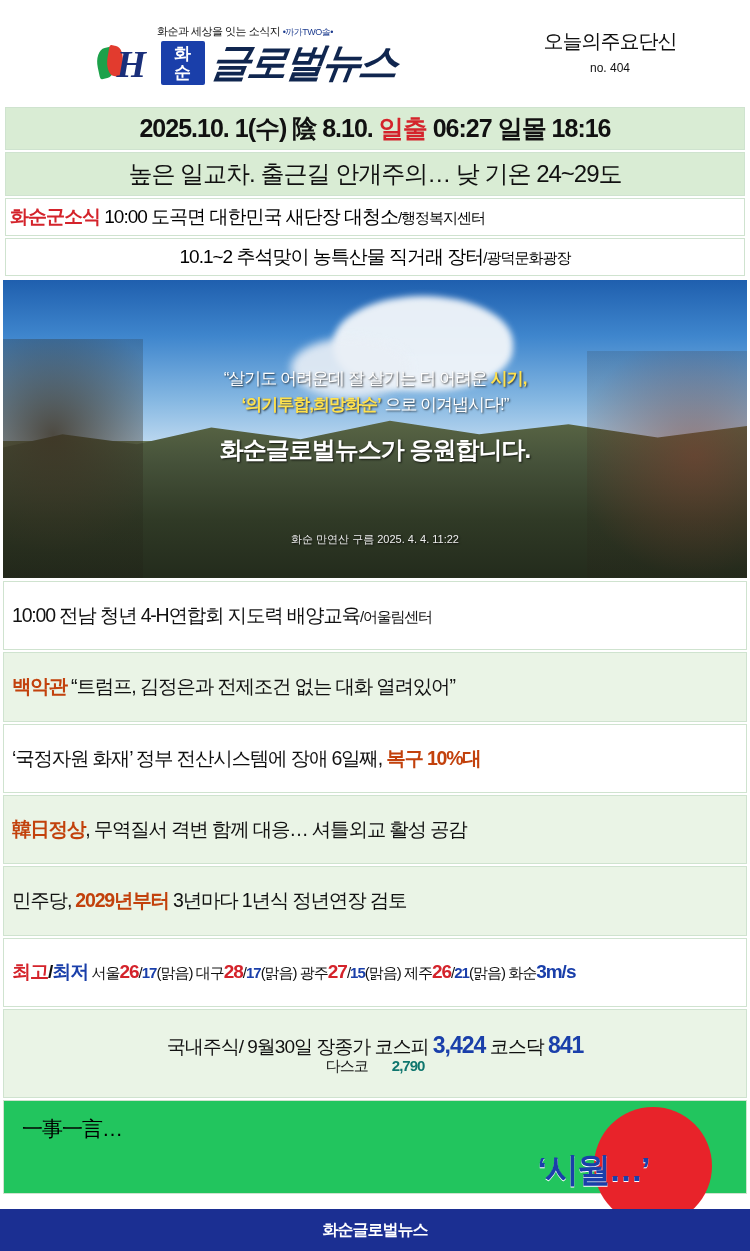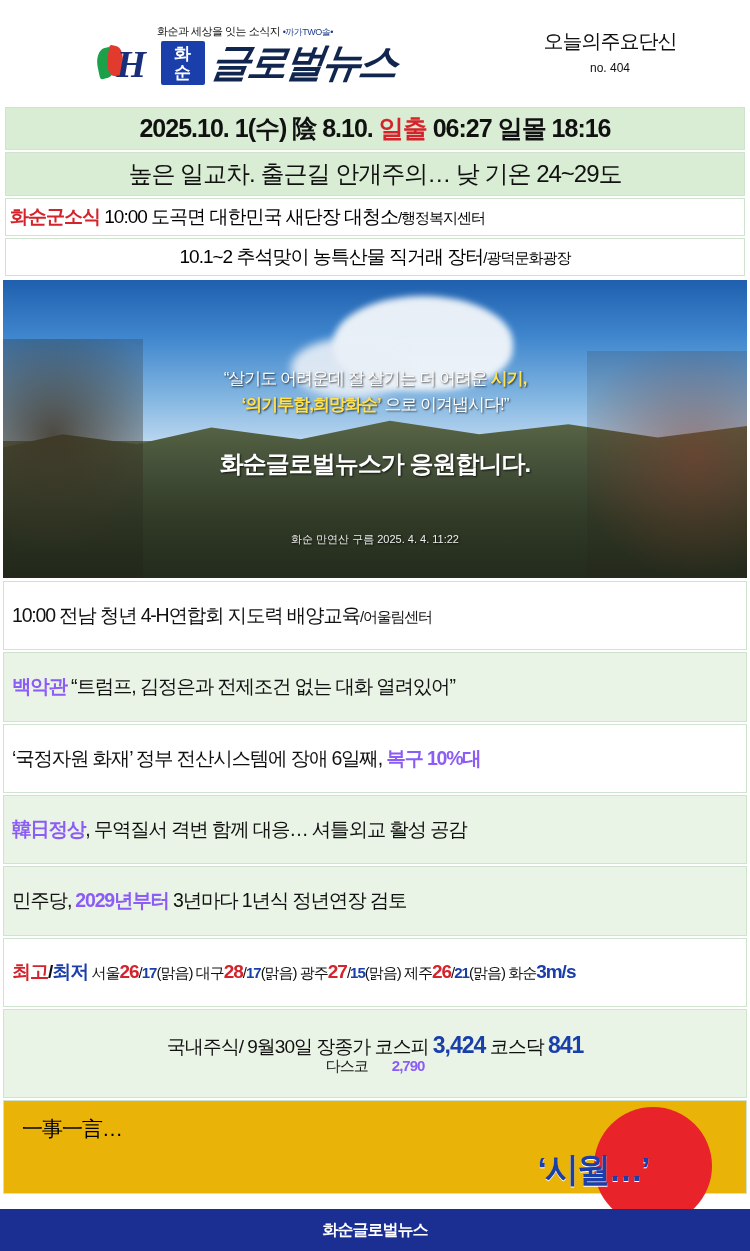--- a/index.html
+++ b/index.html
@@ -124,50 +124,50 @@
     position:absolute; right:-20px; top:24%; width:180px; height:78%;
     background: radial-gradient(circle at 60% 45%, rgba(120,60,45,.6), rgba(40,30,22,.15) 72%);
   }
   .photo-text {
     position:absolute; left:0; right:0; top:86px; text-align:center;
     color:#fff; text-shadow: 1px 1px 2px rgba(0,0,0,.75);
     letter-spacing:-1px;
   }
   .pt1 { font-size:17px; line-height:26px; }
   .pt1 .y { color:#ffe14d; font-weight:bold; }
-  .pt2 { font-size:24px; font-weight:bold; margin-top:30px; }
+  .pt2 { font-size:24px; font-weight:bold; margin-top:16px; }
   .pt3 {
     position:absolute; left:0; right:0; top:252px; text-align:center;
     color:#eee; font-size:11px; text-shadow:1px 1px 2px rgba(0,0,0,.8);
   }
 
   
   .news {
     margin: 2px 3px; border:1px solid #cfe3cf; background:#fff;
     padding: 22px 8px; font-size:19.5px; letter-spacing:-1.2px;
     color:#111; line-height:1.2; text-align:left;
   }
   .news.alt { background:#eaf4e6; }
-  .news .red { color:#8b5cf6; font-weight:bold; }
+  .news .red { color:#c2410c; font-weight:bold; }
   .news .sm { font-size:15px; }
 
   .wx { font-size:15px; letter-spacing:-1px; }
   .wx .big { font-size:19px; font-weight:bold; }
   .wx .red { color:#d4232b; font-weight:bold; font-size:19px; }
   .wx .blue { color:#1a3faa; font-weight:bold; }
 
   .stock { text-align:center; font-size:19px; letter-spacing:-1px; }
   .stock .blue { color:#1a3faa; font-weight:bold; font-size:23px; }
   .stock .small { display:block; font-size:15px; margin-top:-2px; }
-  .stock .small b { color:#8b5cf6;margin-left:21px; }
+  .stock .small b { color:#0f766e;margin-left:21px; }
 
   
   .ilyeon {
     position:relative; margin:2px 3px; height:94px;
-    border:1px solid #cfe3cf; background:#eab308;
+    border:1px solid #cfe3cf; background:#22c55e;
   }
   .ilyeon .lbl {
     position:absolute; left:18px; top:14px; font-size:21px; letter-spacing:-1px;
   }
   .circle {
     position:absolute; right:34px; top:6px; width:118px; height:118px;
     border-radius:50%; background:#e8232a;
   }
   .circle-text {
     position:absolute; right:38px; top:46px; width:230px; text-align:center;

